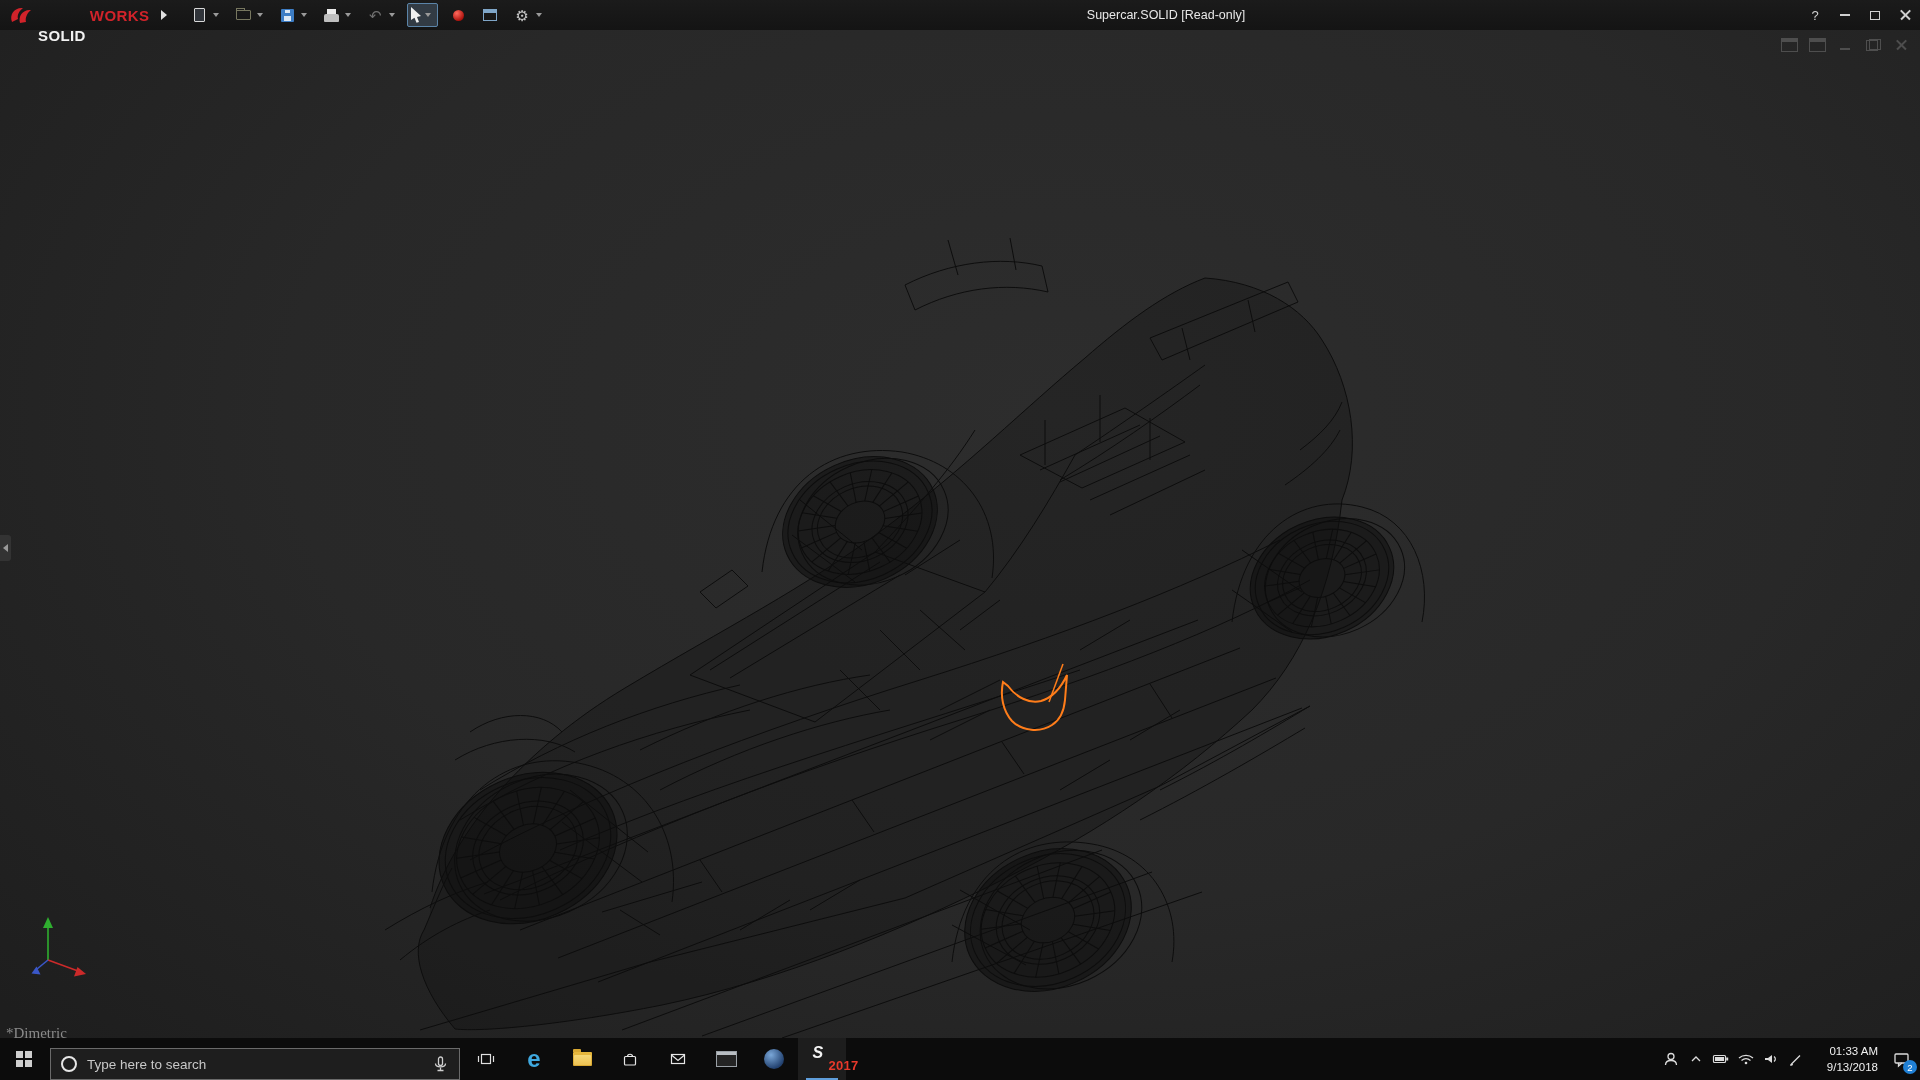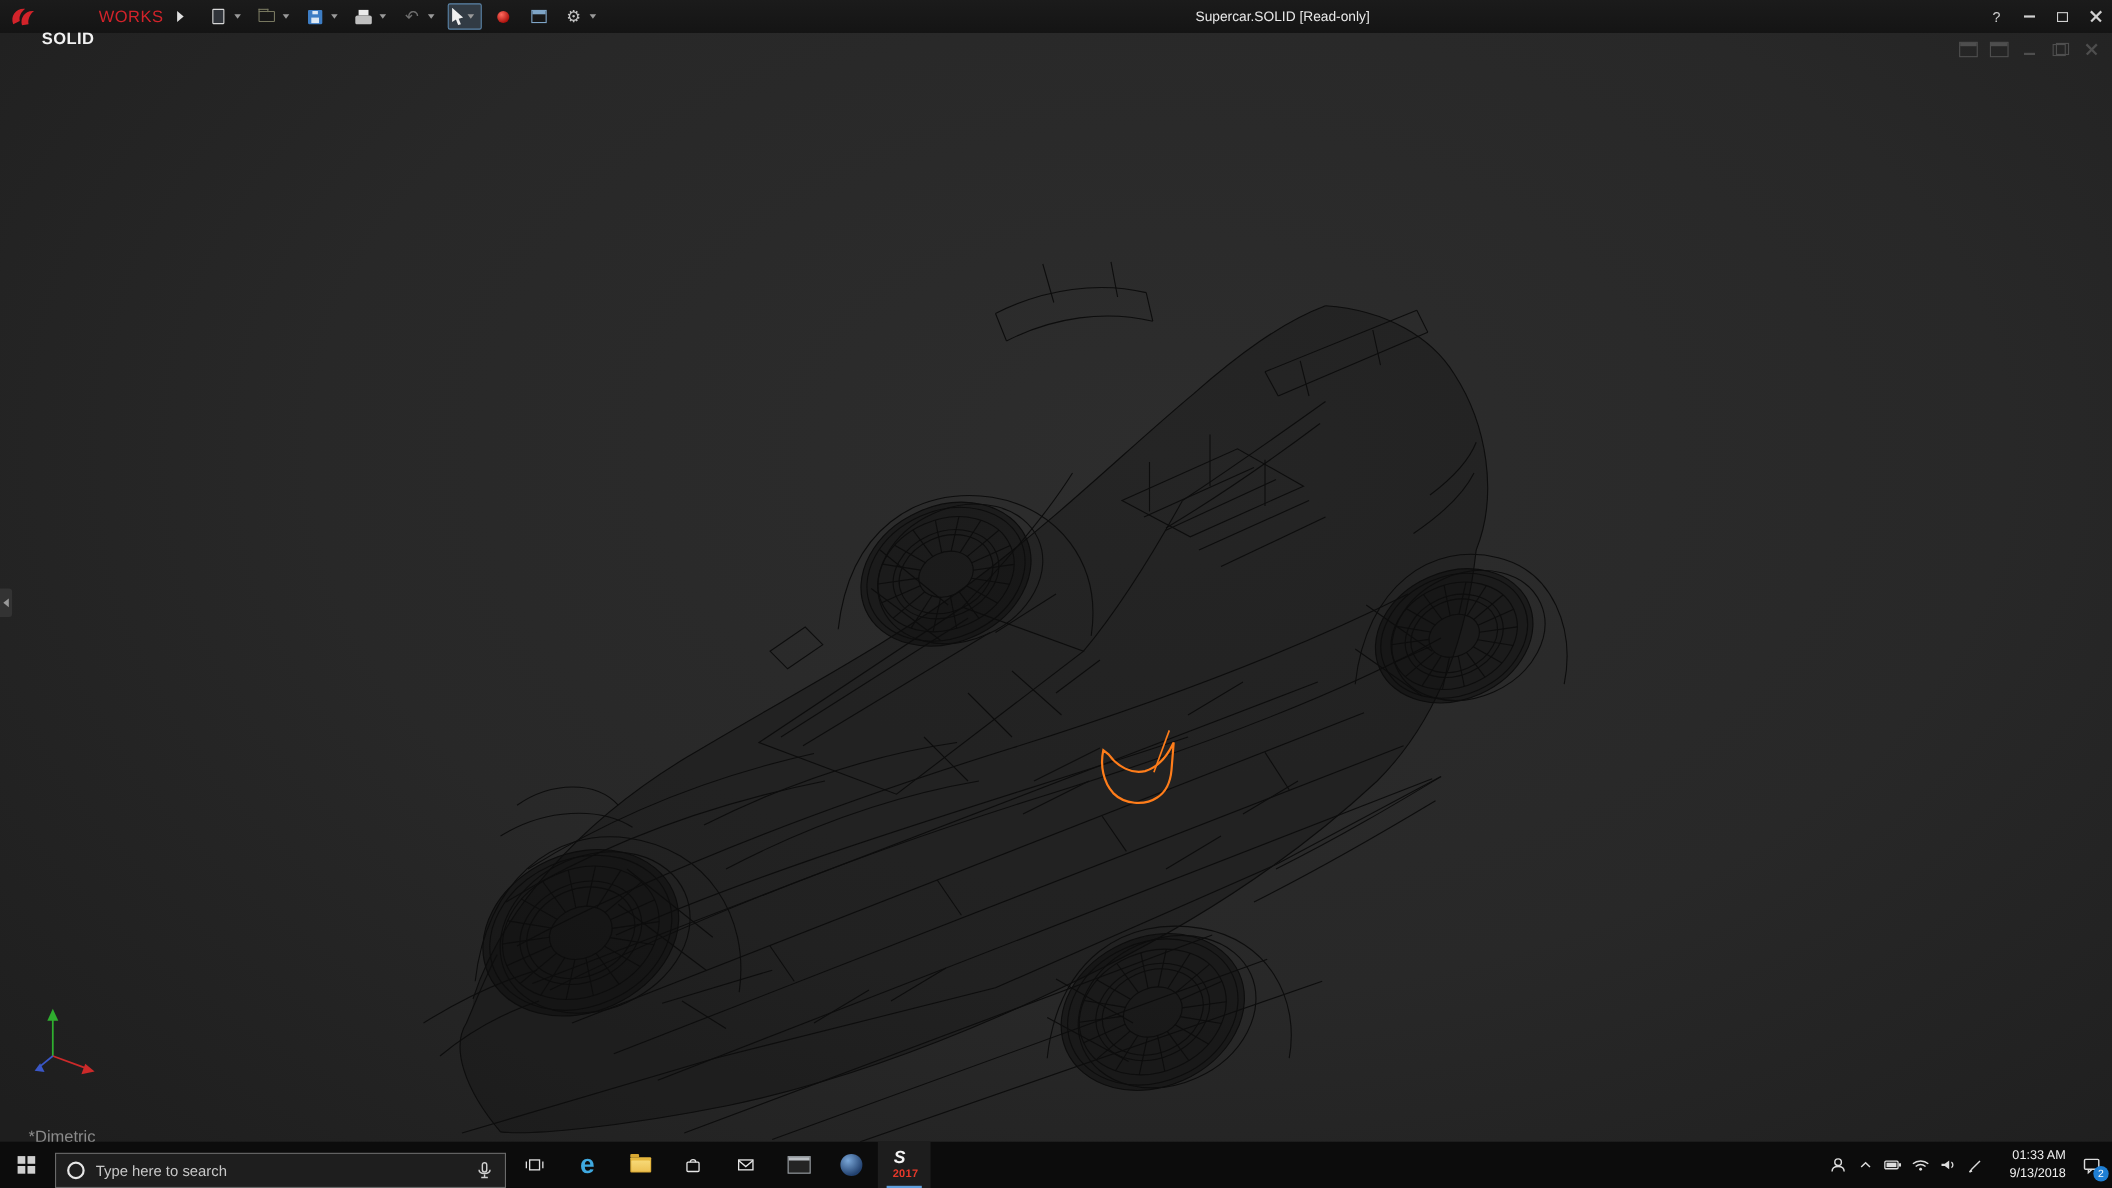--- a/index.html
+++ b/index.html
@@ -4,21 +4,21 @@
 <style>
   * { margin:0; padding:0; box-sizing:border-box; }
   html,body { width:1920px; height:1080px; overflow:hidden; background:#000;
     font-family:"Liberation Sans","DejaVu Sans",sans-serif; }
 
   
   .titlebar { position:fixed; top:0; left:0; width:1920px; height:30px;
     background:linear-gradient(#1b1b1b,#141414); display:flex; align-items:center; z-index:30; }
   .brand { display:flex; align-items:center; gap:4px; padding:0 6px 0 8px; height:100%; }
   .brand-solid { color:#f2f2f2; font-weight:bold; font-size:15px; letter-spacing:.4px;margin-top:40px; }
-  .brand-works { color:#d2232a; font-weight:normal; font-size:15px; letter-spacing:.4px; }
+  .brand-works { color:#d2232a; font-weight:bold; font-size:15px; letter-spacing:.4px; }
   .flyout { width:18px; height:100%; display:flex; align-items:center; justify-content:center; cursor:pointer; }
   .tri-right { width:0; height:0; border-left:6px solid #e0e0e0; border-top:5px solid transparent; border-bottom:5px solid transparent; }
   .tb-tools { display:flex; align-items:center; height:100%; margin-left:14px; gap:2px; }
   .tool { height:24px; min-width:24px; display:flex; align-items:center; justify-content:center; padding:0 2px; position:relative; }
   .tool-group { display:flex; align-items:center; margin-right:6px; }
   .dd { width:0; height:0; border-top:4px solid #9a9a9a; border-left:3.5px solid transparent; border-right:3.5px solid transparent; margin:0 4px 0 2px; }
   .tool-active { display:flex; align-items:center; background:#323b44; border:1px solid #5b84a8; border-radius:2px; height:24px; padding:0 2px; }
   .ic-new { width:11px; height:14px; border:1px solid #d8d8d8; border-radius:1px; background:#30343a; }
   .ic-open { width:15px; height:10px; border:1px solid #77775f; border-radius:1px; position:relative; }
   .ic-open::before { content:""; position:absolute; top:-3px; left:-1px; width:7px; height:2px; border:1px solid #77775f; border-bottom:none; }
@@ -51,21 +51,21 @@
   .dw-pane::before { content:""; position:absolute; top:0; left:0; right:0; height:3px; background:#565656; }
   .dw-min::before { content:""; position:absolute; left:3px; bottom:2px; width:10px; height:2px; background:#565656; }
   .dw-restore::before { content:""; position:absolute; left:1px; bottom:1px; width:10px; height:9px; border:1px solid #565656; }
   .dw-restore::after  { content:""; position:absolute; right:1px; top:1px; width:10px; height:9px; border:1px solid #565656; }
   .dw-close::before,.dw-close::after { content:""; position:absolute; top:6px; left:2px; width:13px; height:1.6px; background:#565656; }
   .dw-close::before { transform:rotate(45deg); } .dw-close::after { transform:rotate(-45deg); }
   .panel-tab { position:absolute; left:0; top:505px; width:11px; height:26px; background:#333; border-radius:0 3px 3px 0;
     display:flex; align-items:center; justify-content:center; cursor:pointer; }
   .tri-left { width:0; height:0; border-right:5px solid #9a9a9a; border-top:4px solid transparent; border-bottom:4px solid transparent; }
   .triad { position:absolute; left:26px; bottom:56px; }
-  .view-label { position:absolute; left:26px; bottom:-4px; color:#8a8a8a; font-size:15px; }
+  .view-label { position:absolute; left:6px; bottom:-4px; color:#8a8a8a; font-size:15px;font-family:Liberation Serif, serif; }
 
   
   .taskbar { position:fixed; bottom:0; left:0; width:1920px; height:42px; background:#0c0c0c;
     display:flex; align-items:flex-end; z-index:40; }
   .tb-btn { width:48px; height:42px; display:flex; align-items:center; justify-content:center; position:relative; cursor:pointer; }
   .tb-btn.active { background:rgba(255,255,255,.07); }
   .tb-btn.active::after { content:""; position:absolute; bottom:0; left:8px; right:8px; height:2px; background:#5f9edb; }
   .winlogo { display:grid; grid-template-columns:7px 7px; gap:1.5px; }
   .winlogo div { width:7px; height:7px; background:#cfcfcf; }
   .search { width:410px; height:32px; margin:0 2px; background:#1e1e1e; border:1px solid #6a6a6a;
@@ -77,21 +77,21 @@
   .edge-e { font-size:24px; font-weight:bold; line-height:1; }
   .folder { width:19px; height:14px; background:linear-gradient(#e8b93e,#d9a832); border-radius:1px; position:relative; }
   .folder::before { content:""; position:absolute; top:-3px; left:0; width:8px; height:3px; background:#d9a832; border-radius:1px 1px 0 0; }
   .folder::after  { content:""; position:absolute; left:1px; top:3px; right:1px; bottom:1px;
     background:linear-gradient(#f7d977,#edc254); border-radius:1px; }
   .cmdwin { width:21px; height:16px; background:#242424; border:1px solid #9aa0a6; position:relative; }
   .cmdwin::before { content:""; position:absolute; top:0; left:0; right:0; height:3px; background:#b9bec3; }
   .sphere { width:20px; height:20px; border-radius:50%; background:radial-gradient(circle at 35% 30%, #7aa7d8, #22416f 72%); }
   .sw-ico { width:27px; height:27px; position:relative; }
   .sw-letter { position:absolute; top:-2px; left:4px; color:#f4f4f4; font-weight:bold; font-size:16px; font-style:italic; }
-  .sw-year { position:absolute; bottom:0; left:3px; font-size:10px; font-weight:bold; letter-spacing:.3px; }
+  .sw-year { position:absolute; bottom:0; left:20px; font-size:13px; font-weight:bold; letter-spacing:.3px; }
   .tray { margin-left:auto; display:flex; align-items:center; height:100%; }
   .tray-btn { width:25px; height:42px; display:flex; align-items:center; justify-content:center; cursor:pointer; }
   .tray svg { display:block; }
   .clock { width:74px; text-align:right; color:#f0f0f0; font-size:11.5px; line-height:1.4; cursor:pointer; padding-right:4px; }
   .action-center { width:38px; height:42px; display:flex; align-items:center; justify-content:center; position:relative; cursor:pointer; }
   .badge { position:absolute; right:3px; bottom:6px; min-width:14px; height:14px; border-radius:7px;
     color:#fff; font-size:9.5px; display:flex; align-items:center; justify-content:center; padding:0 3px; }
 </style>
 </head>
 <body>

